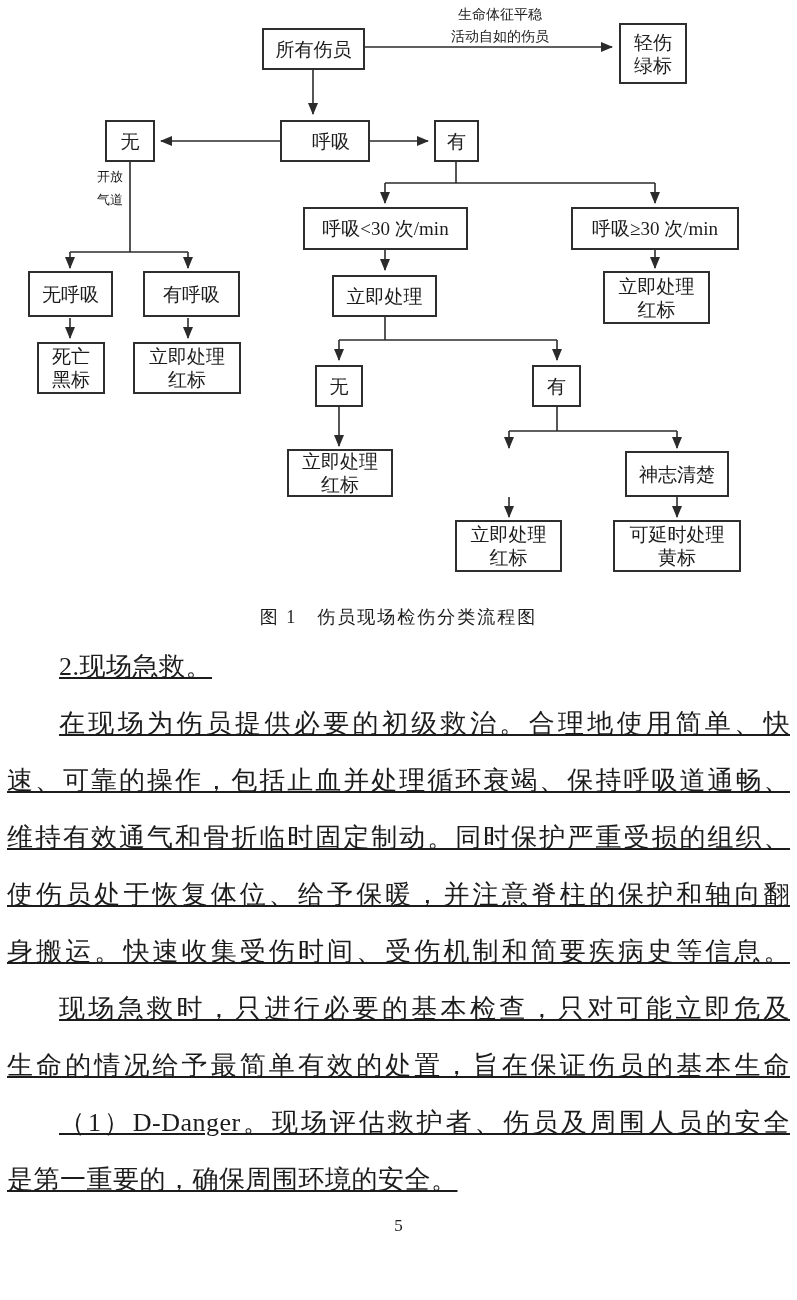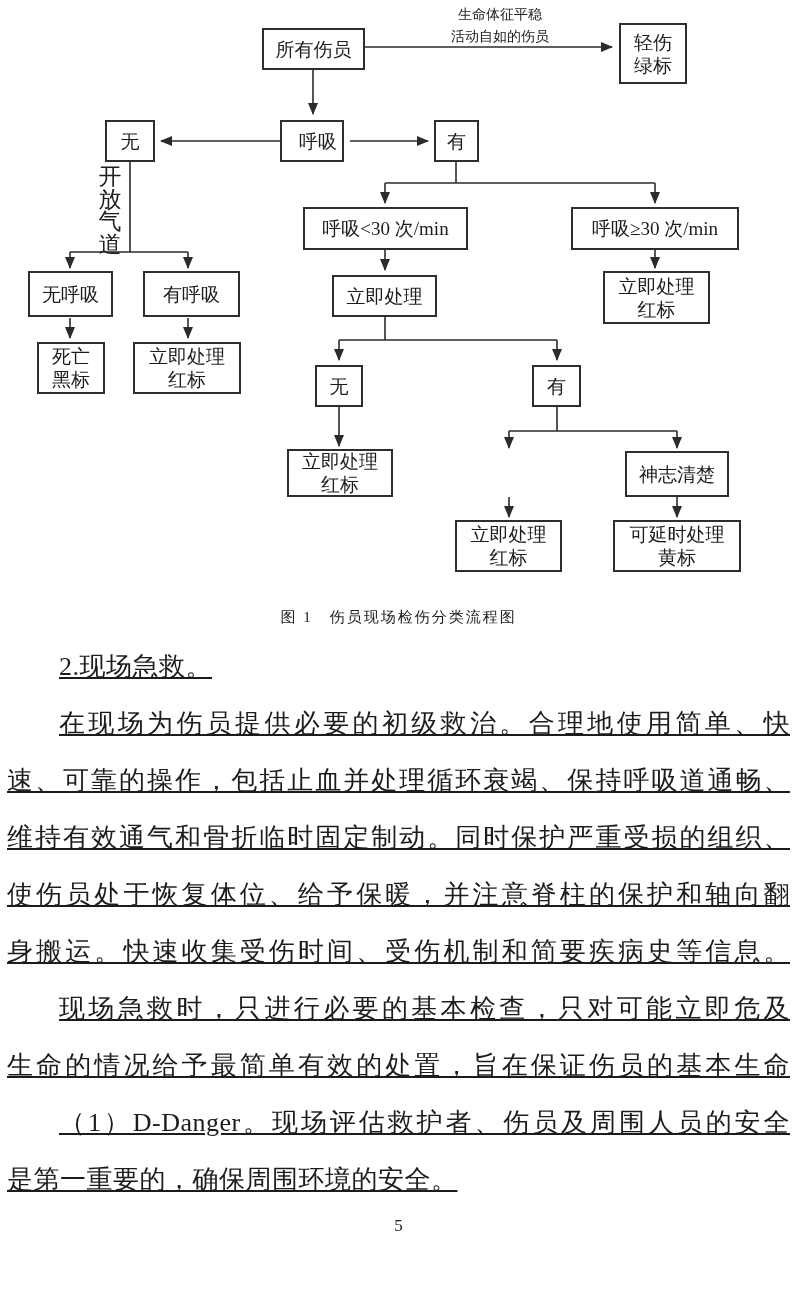--- a/index.html
+++ b/index.html
@@ -28,30 +28,30 @@
   }
   .fc-label{
     position:absolute;
     font-size:14px;line-height:22px;
     text-align:center;
     white-space:pre-line;
   }
   .fc-vlabel{
     position:absolute;
     width:26px;
-    font-size:23px;line-height:22.5px;
+    font-size:13px;line-height:22.5px;
     word-break:break-all;
     text-align:center;
   }
   
   .caption{
     margin-top:8px;
     height:34px;line-height:34px;
     text-align:center;
-    font-size:15px;
+    font-size:18px;
     letter-spacing:2px;
   }
   
   .bodytext{
     margin-top:4px;
     padding:0 7px;
     font-size:26px;
     text-decoration:underline;
   }
   .para{margin:0;padding:0;}
@@ -125,21 +125,21 @@
       <line x1="677" y1="497" x2="677" y2="517" marker-end="url(#ah)"></line>
     </svg>
 
     <div class="fc-label" style="left:420px;top:4px;width:160px;">生命体征平稳
 活动自如的伤员</div>
     <div class="fc-vlabel" style="left:97px;top:166px;">开放气道</div>
 
     <div class="fc-box" style="left:262px;top:28px;width:103px;height:42px;">所有伤员</div>
     <div class="fc-box" style="left:619px;top:23px;width:68px;height:61px;">轻伤
 绿标</div>
-    <div class="fc-box" style="left:280px;top:120px;width:64px;height:42px;padding-left:12px;">呼吸</div>
+    <div class="fc-box" style="left:280px;top:120px;width:90px;height:42px;padding-left:12px;">呼吸</div>
     <div class="fc-box" style="left:105px;top:120px;width:50px;height:42px;">无</div>
     <div class="fc-box" style="left:434px;top:120px;width:45px;height:42px;">有</div>
     <div class="fc-box" style="left:303px;top:207px;width:165px;height:43px;">呼吸&lt;30 次/min</div>
     <div class="fc-box" style="left:571px;top:207px;width:168px;height:43px;">呼吸≥30 次/min</div>
     <div class="fc-box" style="left:603px;top:271px;width:107px;height:53px;">立即处理
 红标</div>
     <div class="fc-box" style="left:28px;top:271px;width:85px;height:46px;">无呼吸</div>
     <div class="fc-box" style="left:143px;top:271px;width:97px;height:46px;">有呼吸</div>
     <div class="fc-box" style="left:37px;top:342px;width:68px;height:52px;">死亡
 黑标</div>

